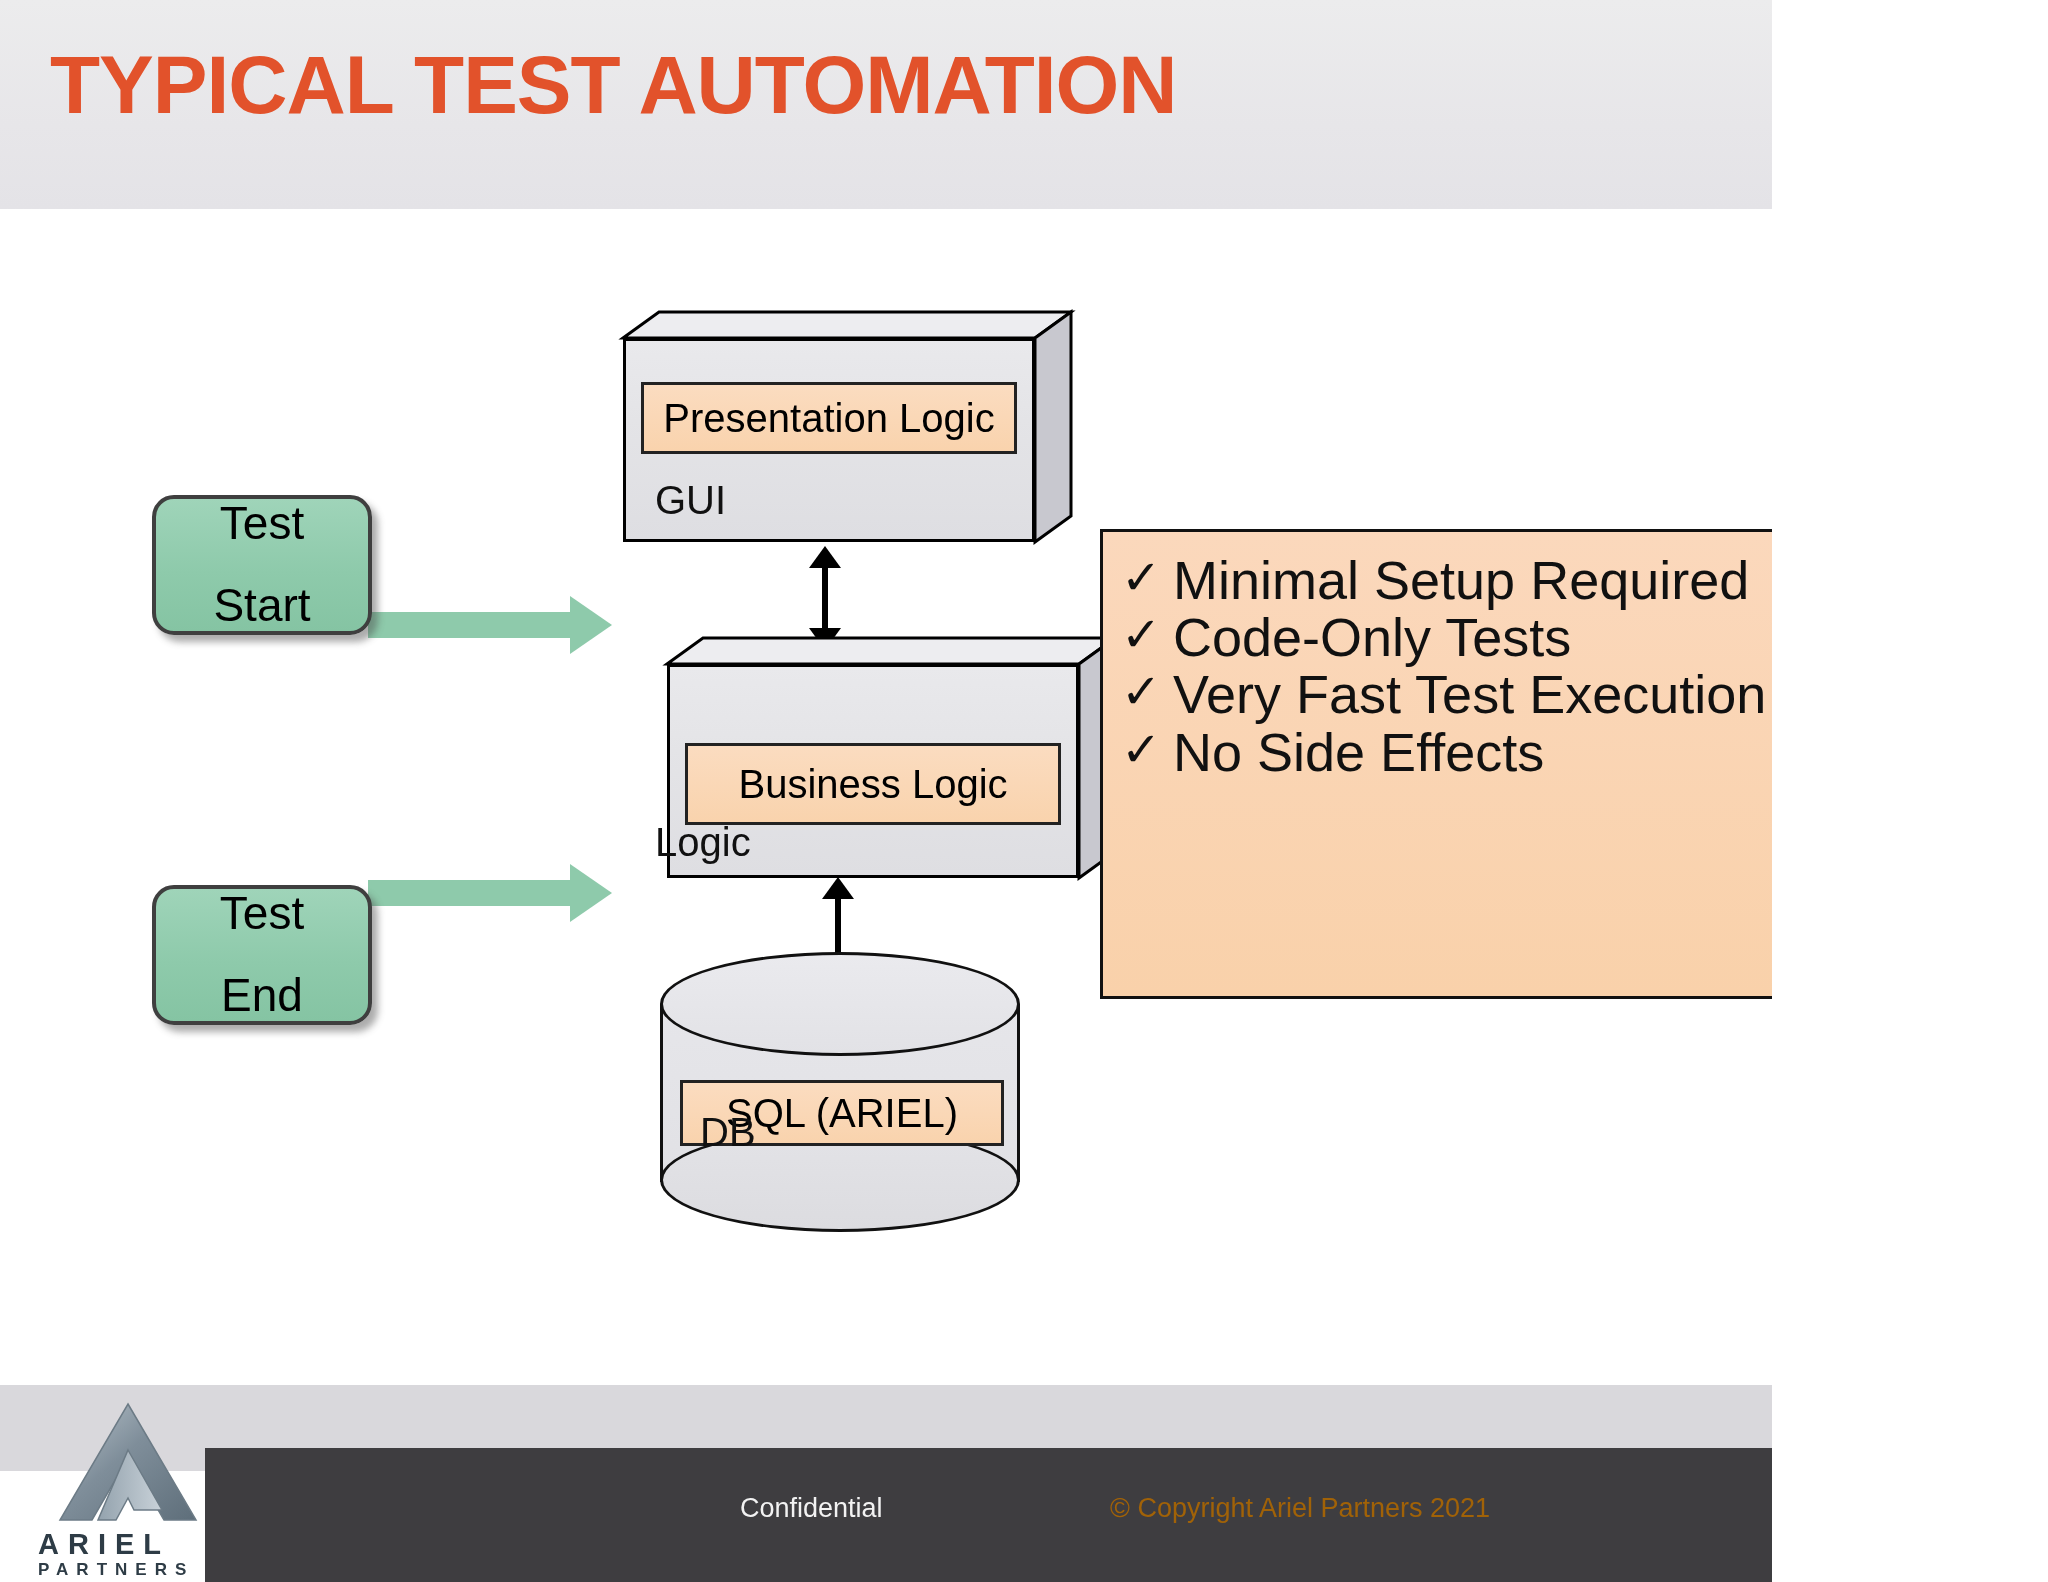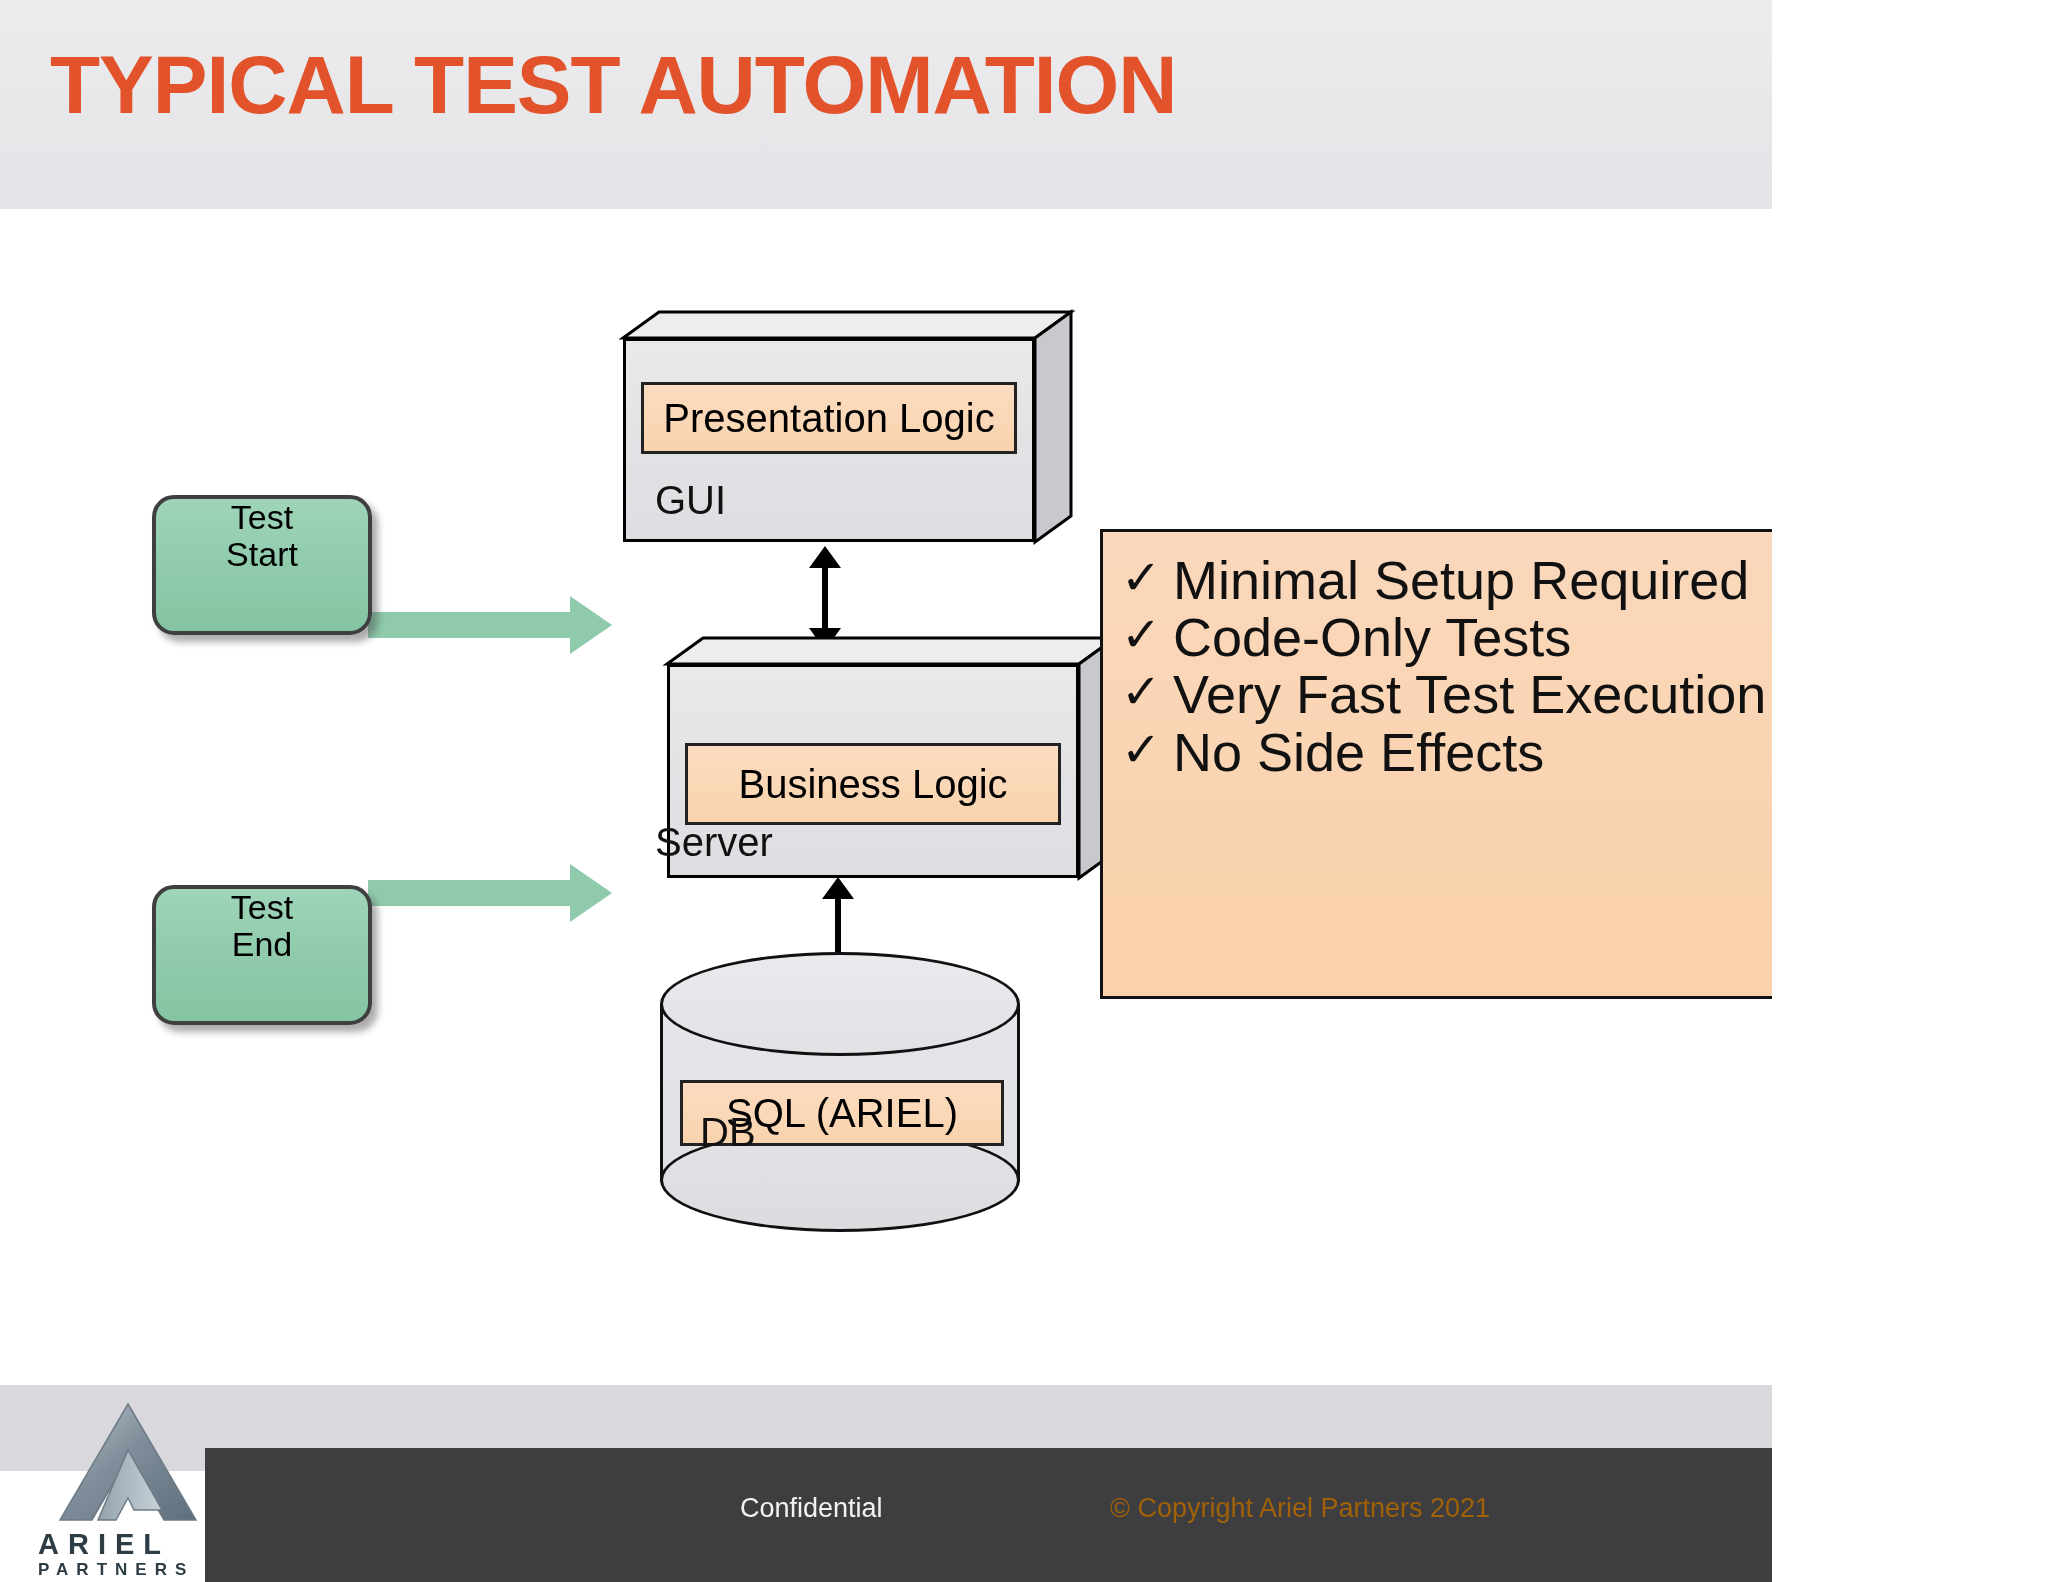--- a/index.html
+++ b/index.html
@@ -66,22 +66,22 @@
     border:3px solid #111;box-sizing:border-box;
   }
   #db-inner{left:20px;top:128px;width:324px;height:66px;z-index:4;}
   #db-label{left:700px;top:1110px;z-index:4;}
 
   
   .green-box{
     position:absolute;background:linear-gradient(180deg,#9fd4b9 0%,#8ecaab 55%,#85c4a3 100%);
     border:4px solid #3f3f3f;border-radius:22px;box-sizing:border-box;
     box-shadow:6px 7px 7px rgba(70,70,70,.45);
-    display:flex;flex-direction:column;align-items:center;justify-content:flex-start;
-    font-size:34px;color:#000;line-height:1.08;font-family:"Liberation Sans",sans-serif;
+    display:flex;flex-direction:column;align-items:center;justify-content:space-between;
+    font-size:46px;color:#000;line-height:1.08;font-family:"Liberation Sans",sans-serif;
   }
   #test-start-box{left:152px;top:495px;width:220px;height:140px;}
   #test-end-box{left:152px;top:885px;width:220px;height:140px;}
 
   
   .g-arrow{position:absolute;height:26px;background:#8ecaab;}
   .g-arrow .head{
     position:absolute;right:-42px;top:-16px;width:0;height:0;
     border-top:29px solid transparent;border-bottom:29px solid transparent;
     border-left:42px solid #8ecaab;
@@ -151,21 +151,21 @@
   </div>
 
   <div class="box3d" id="server-box">
     <svg class="side" style="position:absolute;left:0;top:0;width:452px;height:240px;overflow:visible;">
       <polygon points="0,26 36,0 448,0 412,26" fill="#ededf0" stroke="#000" stroke-width="3"></polygon>
       <polygon points="412,26 448,0 448,214 412,240" fill="#c8c8cf" stroke="#000" stroke-width="3"></polygon>
     </svg>
     <div class="front"></div>
     <div class="inner-orange" id="server-inner">Business Logic</div>
   </div>
-  <div class="tier-label" id="server-label">Server</div>
+  <div class="tier-label" id="server-label">Logic</div>
 
   <div class="v-arrow" id="arrow-db-server">
     <div class="ah-up" style="top:-20px;"></div>
     <div class="foot"></div>
   </div>
 
   <div id="db-cyl">
     <div id="db-body"></div>
     <div id="db-bottom"></div>
     <div id="db-top"></div>

